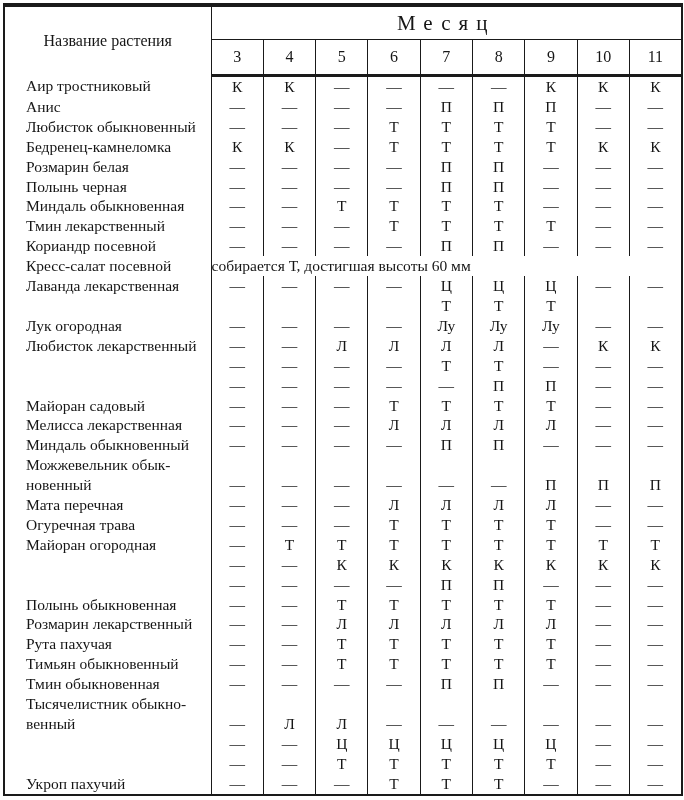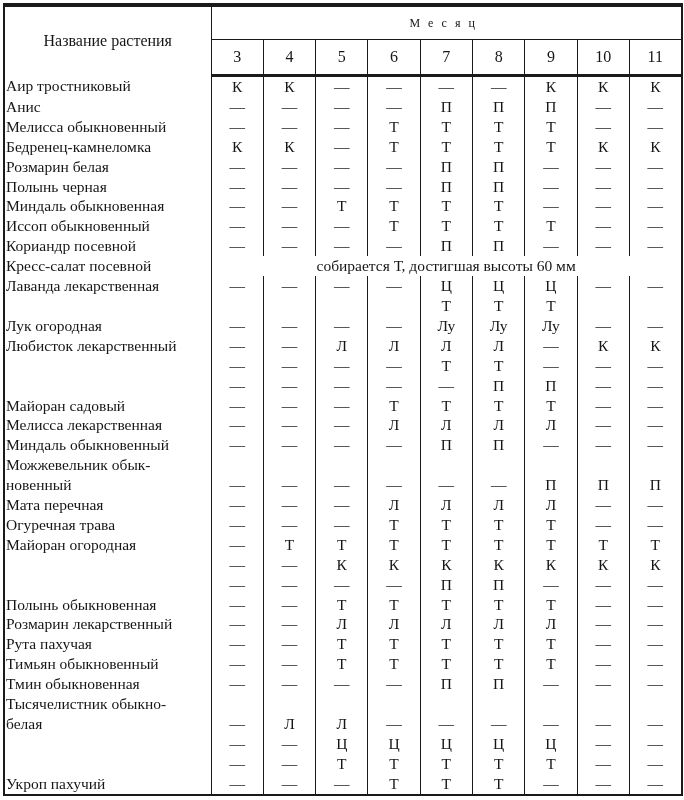--- a/index.html
+++ b/index.html
@@ -33,21 +33,21 @@
   thead th { font-weight: normal; padding: 0; }
   th.name-h {
     border-right: 1.5px solid #1a1a1a;
     font-size: 16px;
     text-align: center;
     vertical-align: middle;
   }
   th.group-h {
     height: 32px;
     border-bottom: 1.5px solid #1a1a1a;
-    font-size: 12px;
+    font-size: 21px;
     letter-spacing: 8px;
     text-align: center;
     vertical-align: middle;
   }
   th.month-h {
     height: 34px;
     border-left: 1.5px solid #1a1a1a;
     border-bottom: 3px solid #1a1a1a;
     font-size: 16px;
     text-align: center;
@@ -56,31 +56,30 @@
   tbody td {
     height: 19.9px;
     line-height: 19.9px;
     padding: 0;
     font-size: 15.5px;
     vertical-align: middle;
     white-space: nowrap;
     overflow: hidden;
   }
   td.name {
-    padding-left: 1px;
+    padding-left: 21px;
     border-right: 1.5px solid #1a1a1a;
     text-align: left;
   }
   td.sym {
     border-left: 1.5px solid #1a1a1a;
     text-align: center;
   }
   td.span-note {
     border-left: 1.5px solid #1a1a1a;
-    text-align: center;
   }
 </style>
 </head>
 <body>
 
 <div class="page">
   <table class="tbl">
     <colgroup>
       <col class="c-name">
       <col class="c-month">
@@ -129,21 +128,21 @@
           <td class="sym">—</td>
           <td class="sym">—</td>
           <td class="sym">—</td>
           <td class="sym">П</td>
           <td class="sym">П</td>
           <td class="sym">П</td>
           <td class="sym">—</td>
           <td class="sym">—</td>
         </tr>
         <tr>
-          <td class="name">Мелисса обыкновенный</td>
+          <td class="name">Любисток обыкновенный</td>
           <td class="sym">—</td>
           <td class="sym">—</td>
           <td class="sym">—</td>
           <td class="sym">Т</td>
           <td class="sym">Т</td>
           <td class="sym">Т</td>
           <td class="sym">Т</td>
           <td class="sym">—</td>
           <td class="sym">—</td>
         </tr>
@@ -189,21 +188,21 @@
           <td class="sym">—</td>
           <td class="sym">Т</td>
           <td class="sym">Т</td>
           <td class="sym">Т</td>
           <td class="sym">Т</td>
           <td class="sym">—</td>
           <td class="sym">—</td>
           <td class="sym">—</td>
         </tr>
         <tr>
-          <td class="name">Иссоп обыкновенный</td>
+          <td class="name">Тмин лекарственный</td>
           <td class="sym">—</td>
           <td class="sym">—</td>
           <td class="sym">—</td>
           <td class="sym">Т</td>
           <td class="sym">Т</td>
           <td class="sym">Т</td>
           <td class="sym">Т</td>
           <td class="sym">—</td>
           <td class="sym">—</td>
         </tr>
@@ -481,21 +480,21 @@
           <td class="sym"></td>
           <td class="sym"></td>
           <td class="sym"></td>
           <td class="sym"></td>
           <td class="sym"></td>
           <td class="sym"></td>
           <td class="sym"></td>
           <td class="sym"></td>
         </tr>
         <tr>
-          <td class="name">белая</td>
+          <td class="name">венный</td>
           <td class="sym">—</td>
           <td class="sym">Л</td>
           <td class="sym">Л</td>
           <td class="sym">—</td>
           <td class="sym">—</td>
           <td class="sym">—</td>
           <td class="sym">—</td>
           <td class="sym">—</td>
           <td class="sym">—</td>
         </tr>

